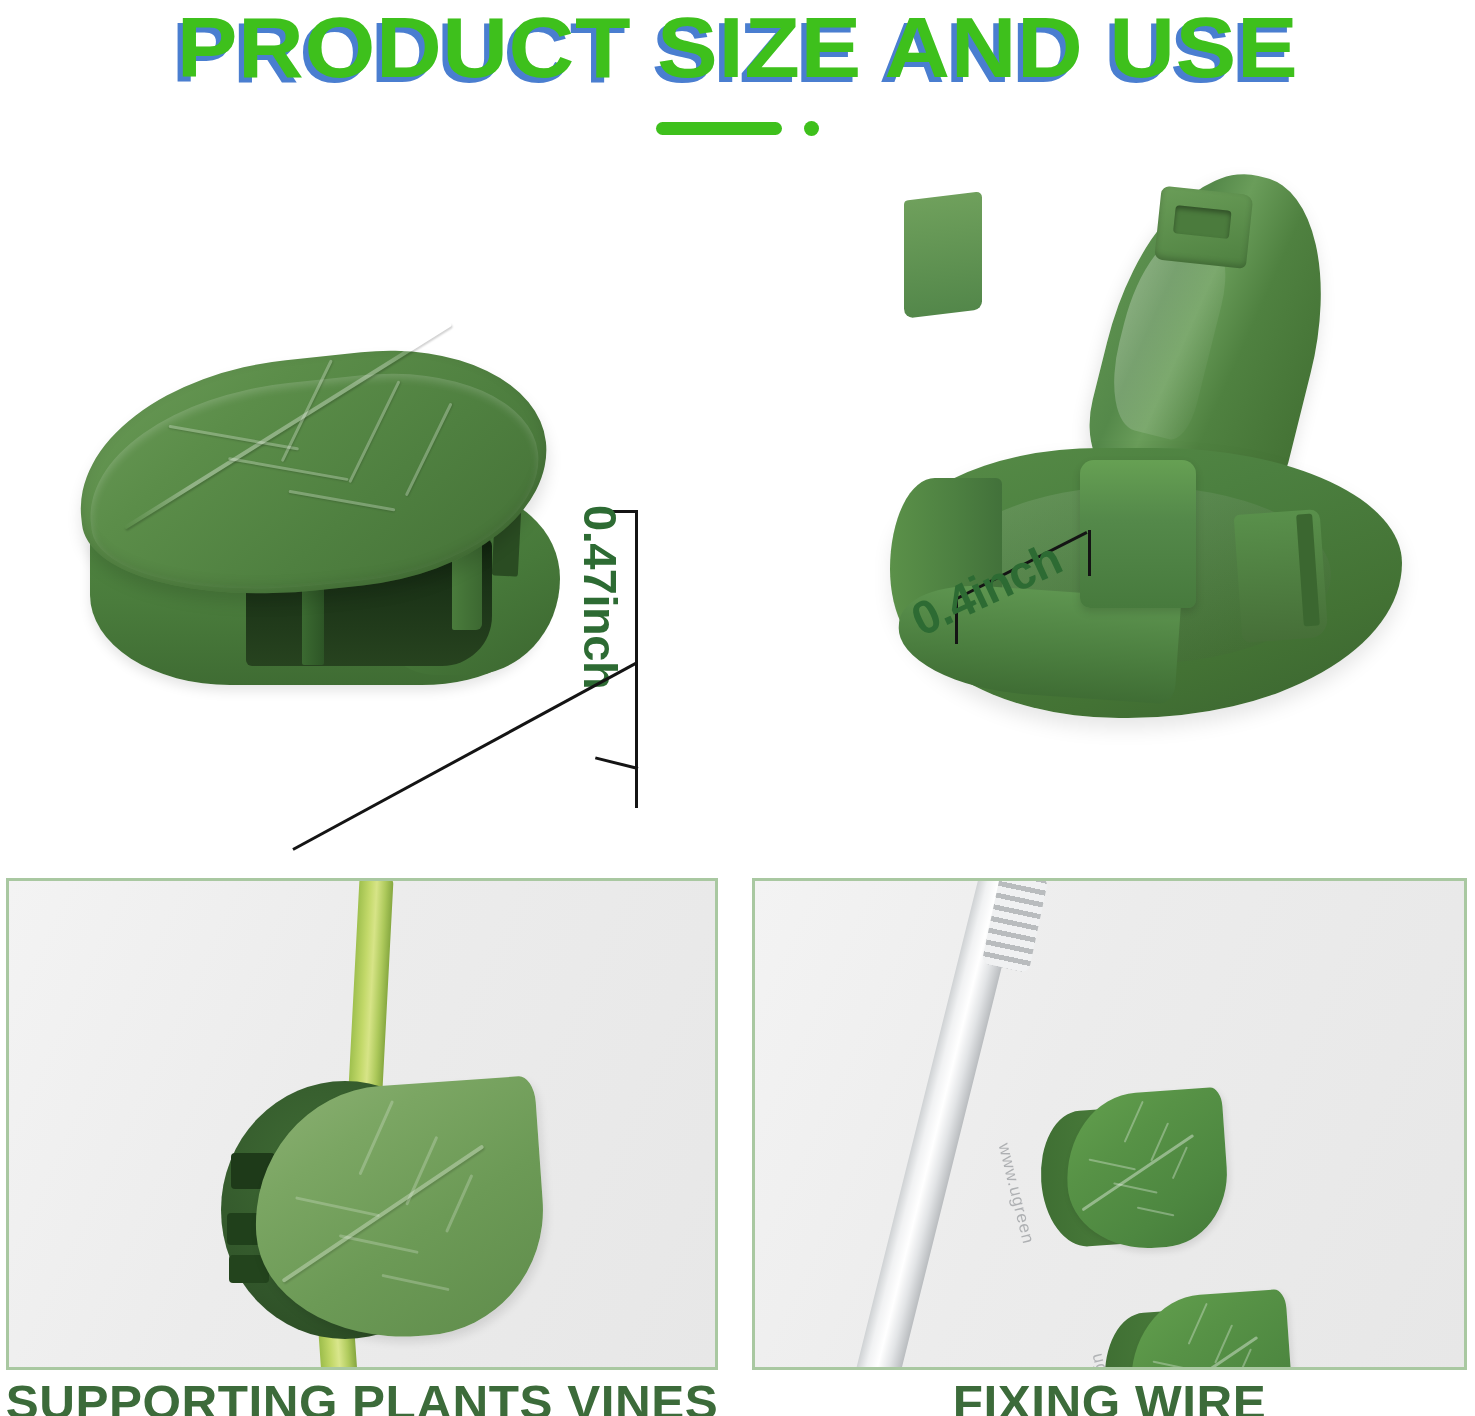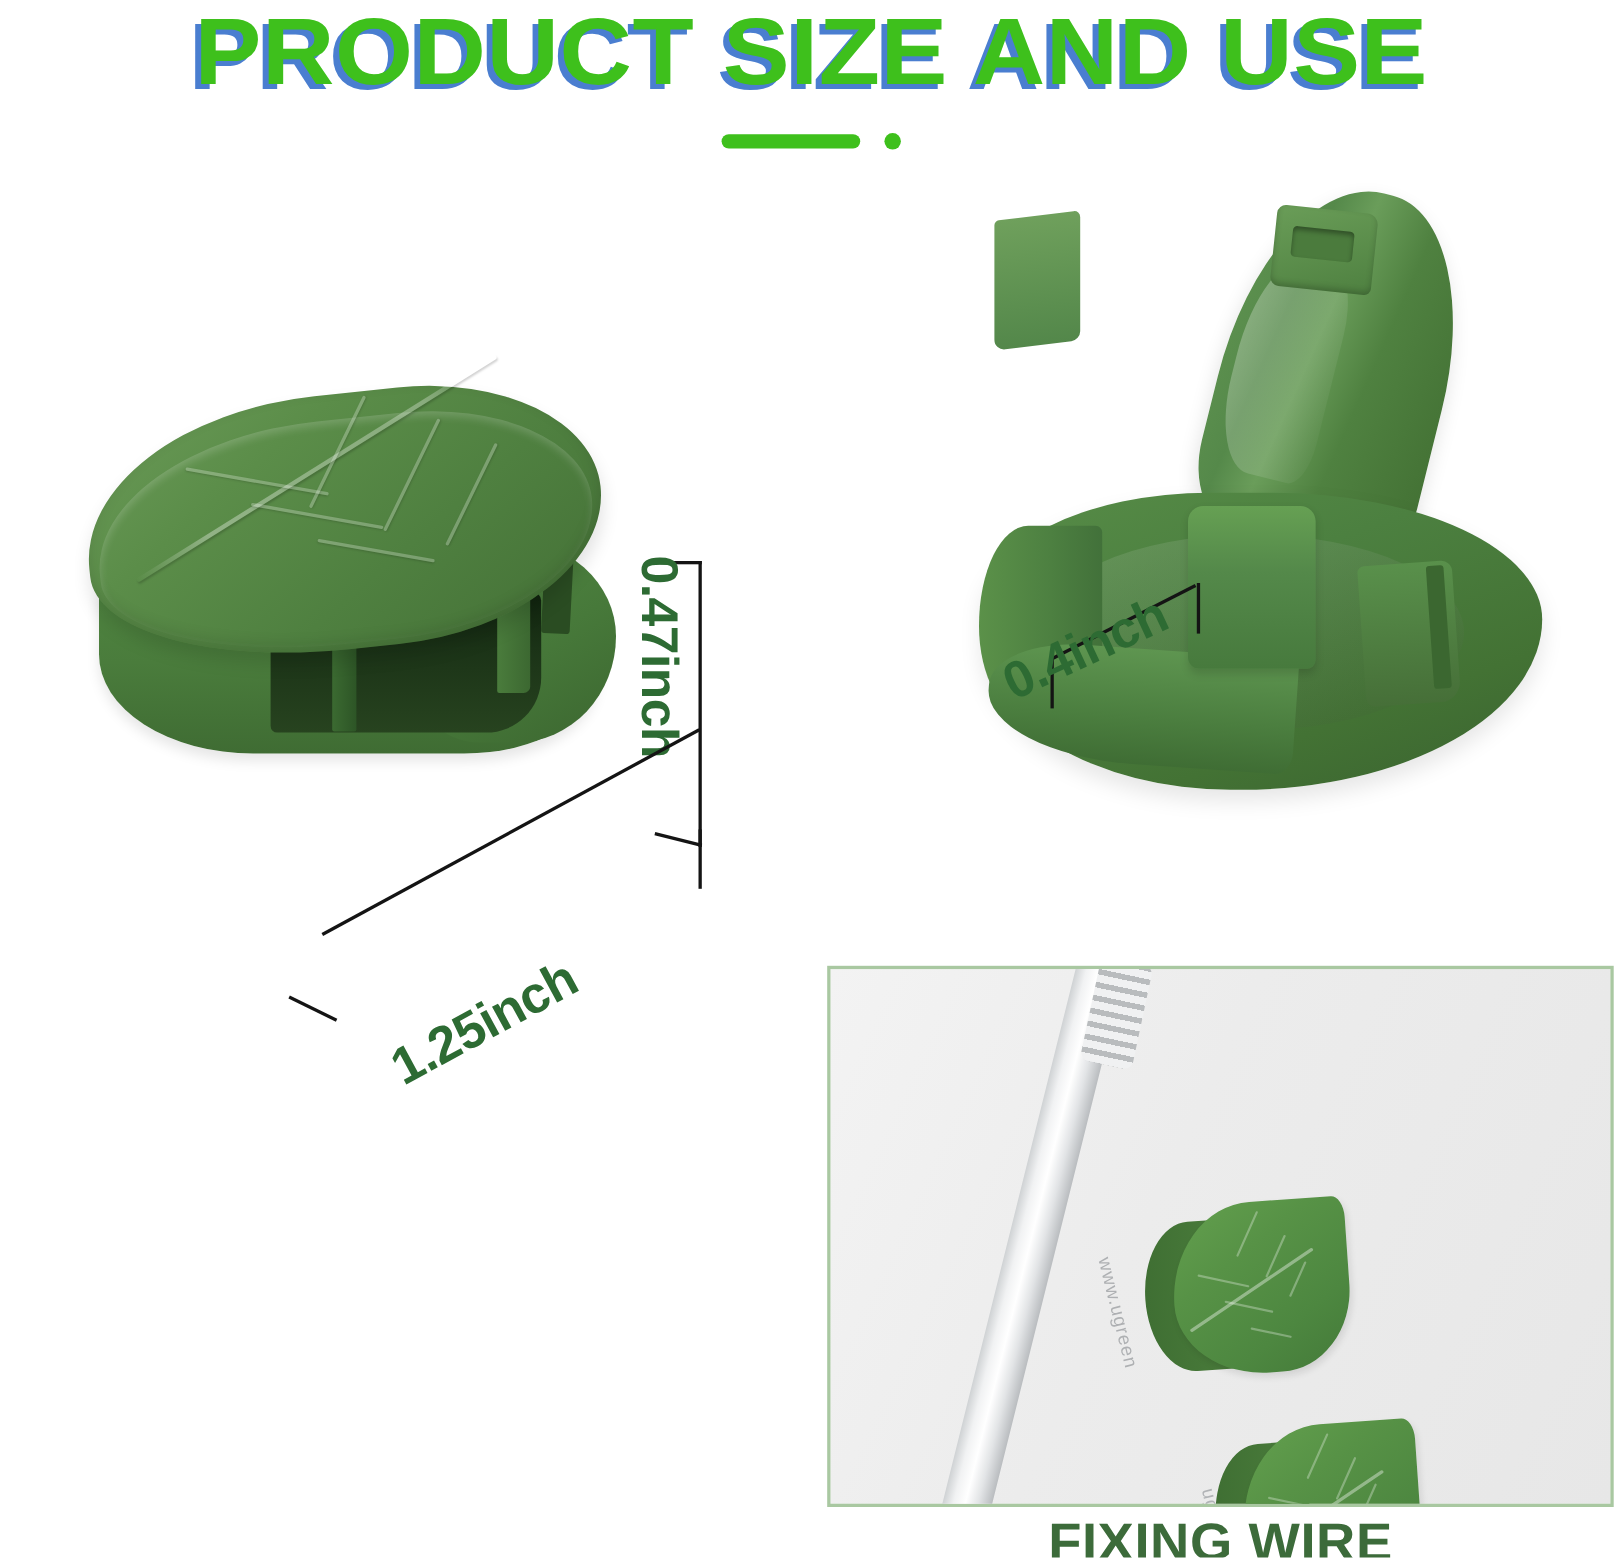--- a/index.html
+++ b/index.html
@@ -708,20 +708,41 @@
   </div>
 
   <div class="dim-line dim-04-main"></div>
   <div class="dim-line dim-04-tick-a"></div>
   <div class="dim-line dim-04-tick-b"></div>
   <div class="label-04">0.4inch</div>
 </div>
 
 <div class="panels">
 
+  <div class="panel left">
+    <div class="photo">
+      <div class="stem-upper"></div>
+      <div class="stem-lower"></div>
+
+      <div class="clip-back-disc"></div>
+      <div class="clip-back-slot"></div>
+      <div class="clip-back-slot2"></div>
+      <div class="clip-back-slot3"></div>
+      <div class="leaf-front">
+        <div class="fv-main"></div>
+        <div class="fv a"></div>
+        <div class="fv b"></div>
+        <div class="fv c"></div>
+        <div class="fv d"></div>
+        <div class="fv e"></div>
+        <div class="fv f"></div>
+      </div>
+    </div>
+    <div class="caption">SUPPORTING PLANTS VINES</div>
+  </div>
 
   <div class="panel right">
     <div class="photo">
       <div class="cable"></div>
       <div class="cable-ferrule"></div>
       <div class="cable-text">www.ugreen</div>
       <div class="cable-text2">ugreen</div>
 
       <div class="wire-clip c1">
         <div class="back"></div>

